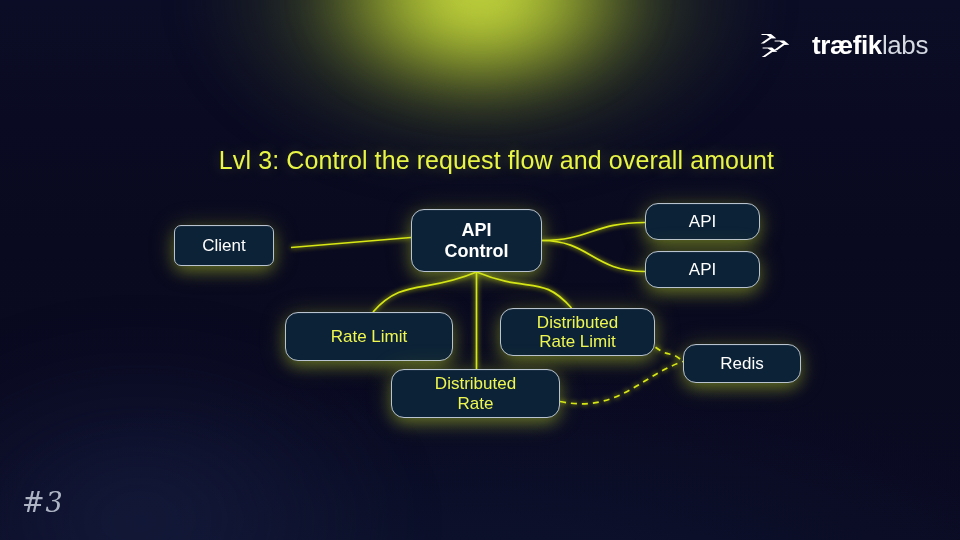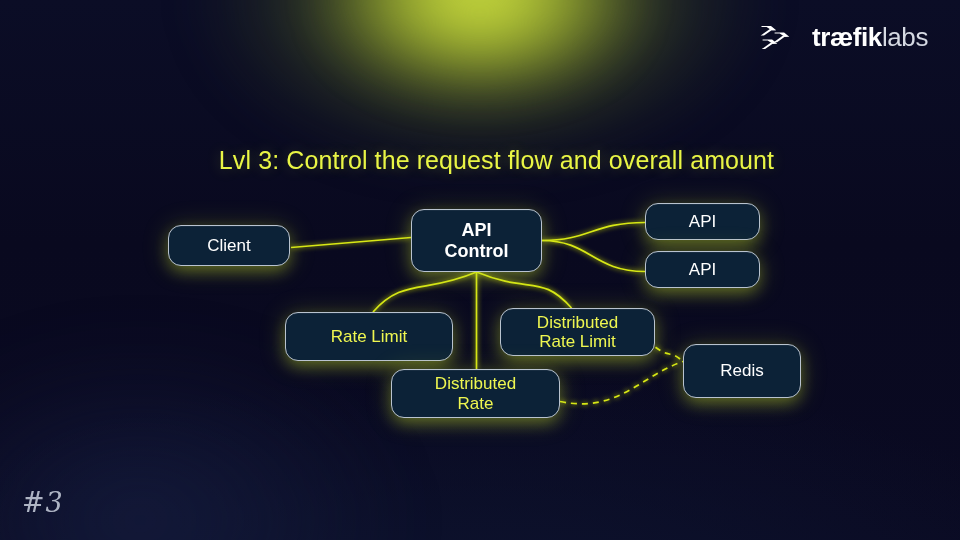--- a/index.html
+++ b/index.html
@@ -68,21 +68,21 @@
     filter: blur(30px);
     pointer-events: none;
   }
 
   
   .logo {
     position: absolute;
     right: 32px;
     top: 24px;
     display: flex;
-    align-items: flex-start;
+    align-items: flex-end;
     gap: 22px;
     height: 34px;
   }
   .logo-mark { width: 30px; height: 26px; display: block; }
   .logo-text {
     font-size: 26px;
     letter-spacing: -0.4px;
     color: #ffffff;
     font-weight: 700;
     white-space: nowrap;
@@ -192,21 +192,21 @@
           <path d="M542 240.5 C590 240.5, 593 271.5, 645 271.5" stroke="#d8e814"></path>
           <path d="M476.5 272 C424.5 294, 403 278, 373 312" stroke="#d8e814"></path>
           <path d="M476.5 272 L476.5 369" stroke="#d8e814"></path>
           <path d="M476.5 272 C530.5 294, 541.5 274, 571.5 308" stroke="#d8e814"></path>
           <path d="M647 340 C671 362, 667 347.5, 683 361.5" stroke="#d8e814" stroke-dasharray="6 5"></path>
           <path d="M560 401.5 C618 413.5, 641 375.5, 683 361.5" stroke="#d8e814" stroke-dasharray="6 5"></path>
         </g>
     </svg>
 
     <div id="node-layer">
-        <div class="node white" style="left: 168px; top: 225px; width: 122px; height: 41px;">
+        <div class="node white" style="left: 174px; top: 225px; width: 100px; height: 41px; border-radius: 7px;">
           <div>
             <span>Client</span>
           </div>
         </div>
         <div class="node bold" style="left: 411px; top: 209px; width: 131px; height: 63px;">
           <div>
             <span>API</span>
             <span>Control</span>
           </div>
         </div>
@@ -230,21 +230,21 @@
             <span>Distributed</span>
             <span>Rate Limit</span>
           </div>
         </div>
         <div class="node yellow" style="left: 391px; top: 369px; width: 169px; height: 49px;">
           <div>
             <span>Distributed</span>
             <span>Rate</span>
           </div>
         </div>
-        <div class="node white" style="left: 683px; top: 344px; width: 118px; height: 54px;">
+        <div class="node white" style="left: 683px; top: 344px; width: 118px; height: 39px;">
           <div>
             <span>Redis</span>
           </div>
         </div>
       </div>
   </div>
 
   <div class="page-num">#3</div>
 
 </div>

